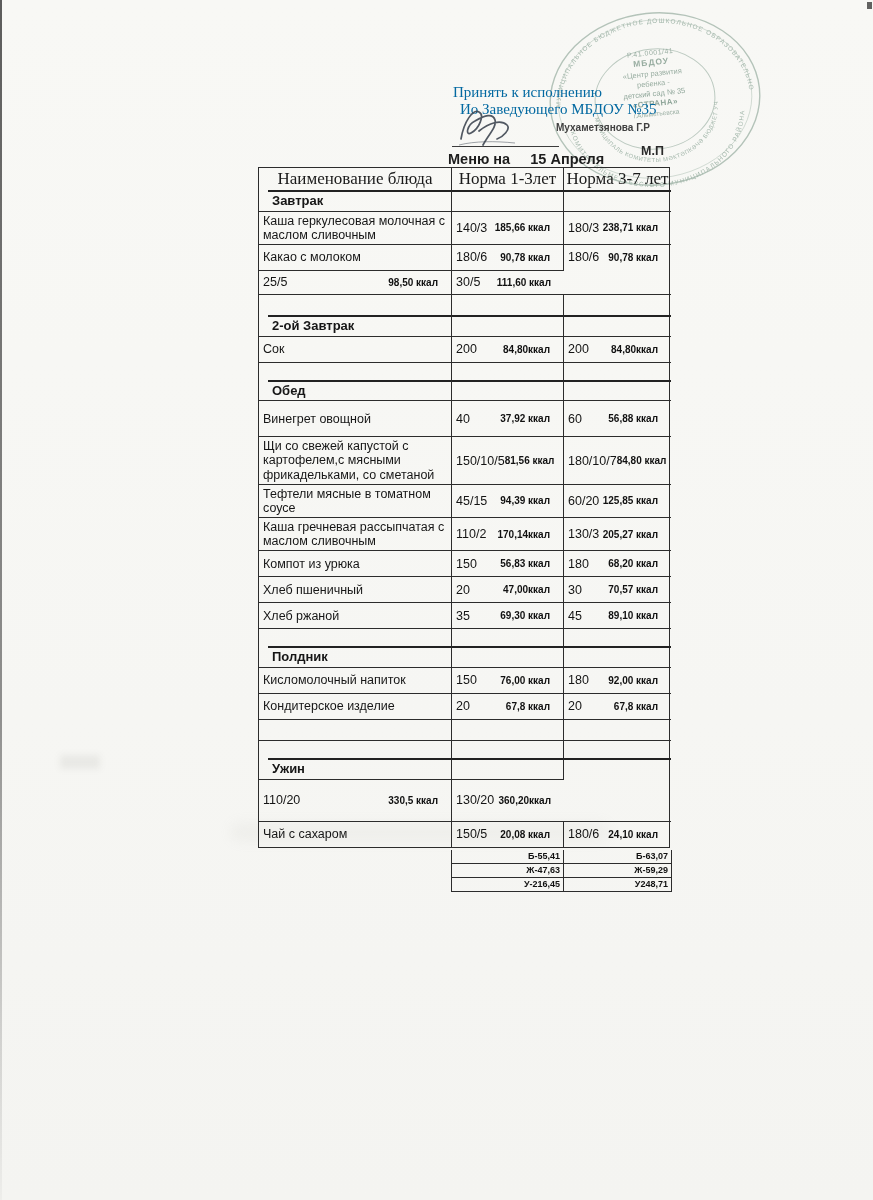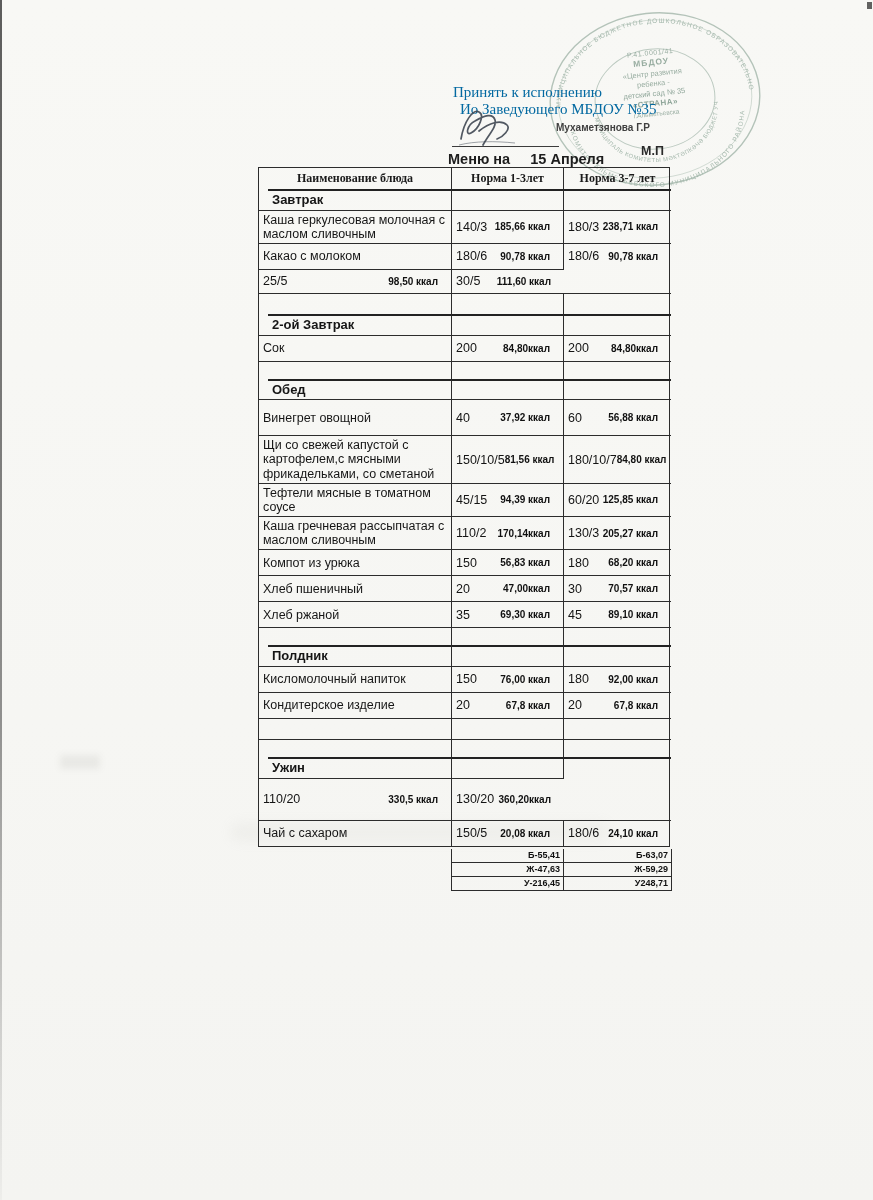--- a/index.html
+++ b/index.html
@@ -40,21 +40,21 @@
   .t-main{border:1.8px solid #2c2c2c;}
   .t-row{display:grid;grid-template-columns:193px 112px 107px;}
   .t-row > div{border-right:1.3px solid #2c2c2c;border-top:1.3px solid #2c2c2c;min-height:13px;}
   .t-row > div:last-child{border-right:none;}
   .t-row.first > div{border-top:none;}
   .t-row.section > div{border-top:2.1px solid #222;}
   .cell-name{display:flex;align-items:center;padding:2px 3px 2px 4px;
      font-size:12.5px;line-height:1.13;color:#161616;}
   .t-row.section .cell-name{font-weight:700;font-size:13px;margin-left:9px;}
   .t-row.header-row > div{display:flex;align-items:center;justify-content:center;
-     font-family:"Liberation Serif",serif;font-weight:700;font-size:12px;color:#1a1a1a;
+     font-family:"Liberation Serif",serif;font-weight:400;font-size:17px;color:#1a1a1a;
      min-height:19px;padding:1px 2px;text-align:right;}
   .cell-norm{display:flex;align-items:center;padding:1px 0 1px 4px;}
   .portion{font-size:12.5px;color:#141414;}
   .kcal{margin-left:auto;padding-right:13px;font-size:10px;font-weight:700;color:#111;white-space:nowrap;}
   .t-row.dish > div{min-height:21px;}
   .t-row.roomy > div{min-height:31px;}
   .t-row.tallb > div{min-height:39px;}
   .t-row.tallb .cell-name{align-items:flex-end;padding-bottom:1px;}
   .t-row.empty > div{min-height:13px;}
   .t-row.empty.big > div{min-height:16px;}

